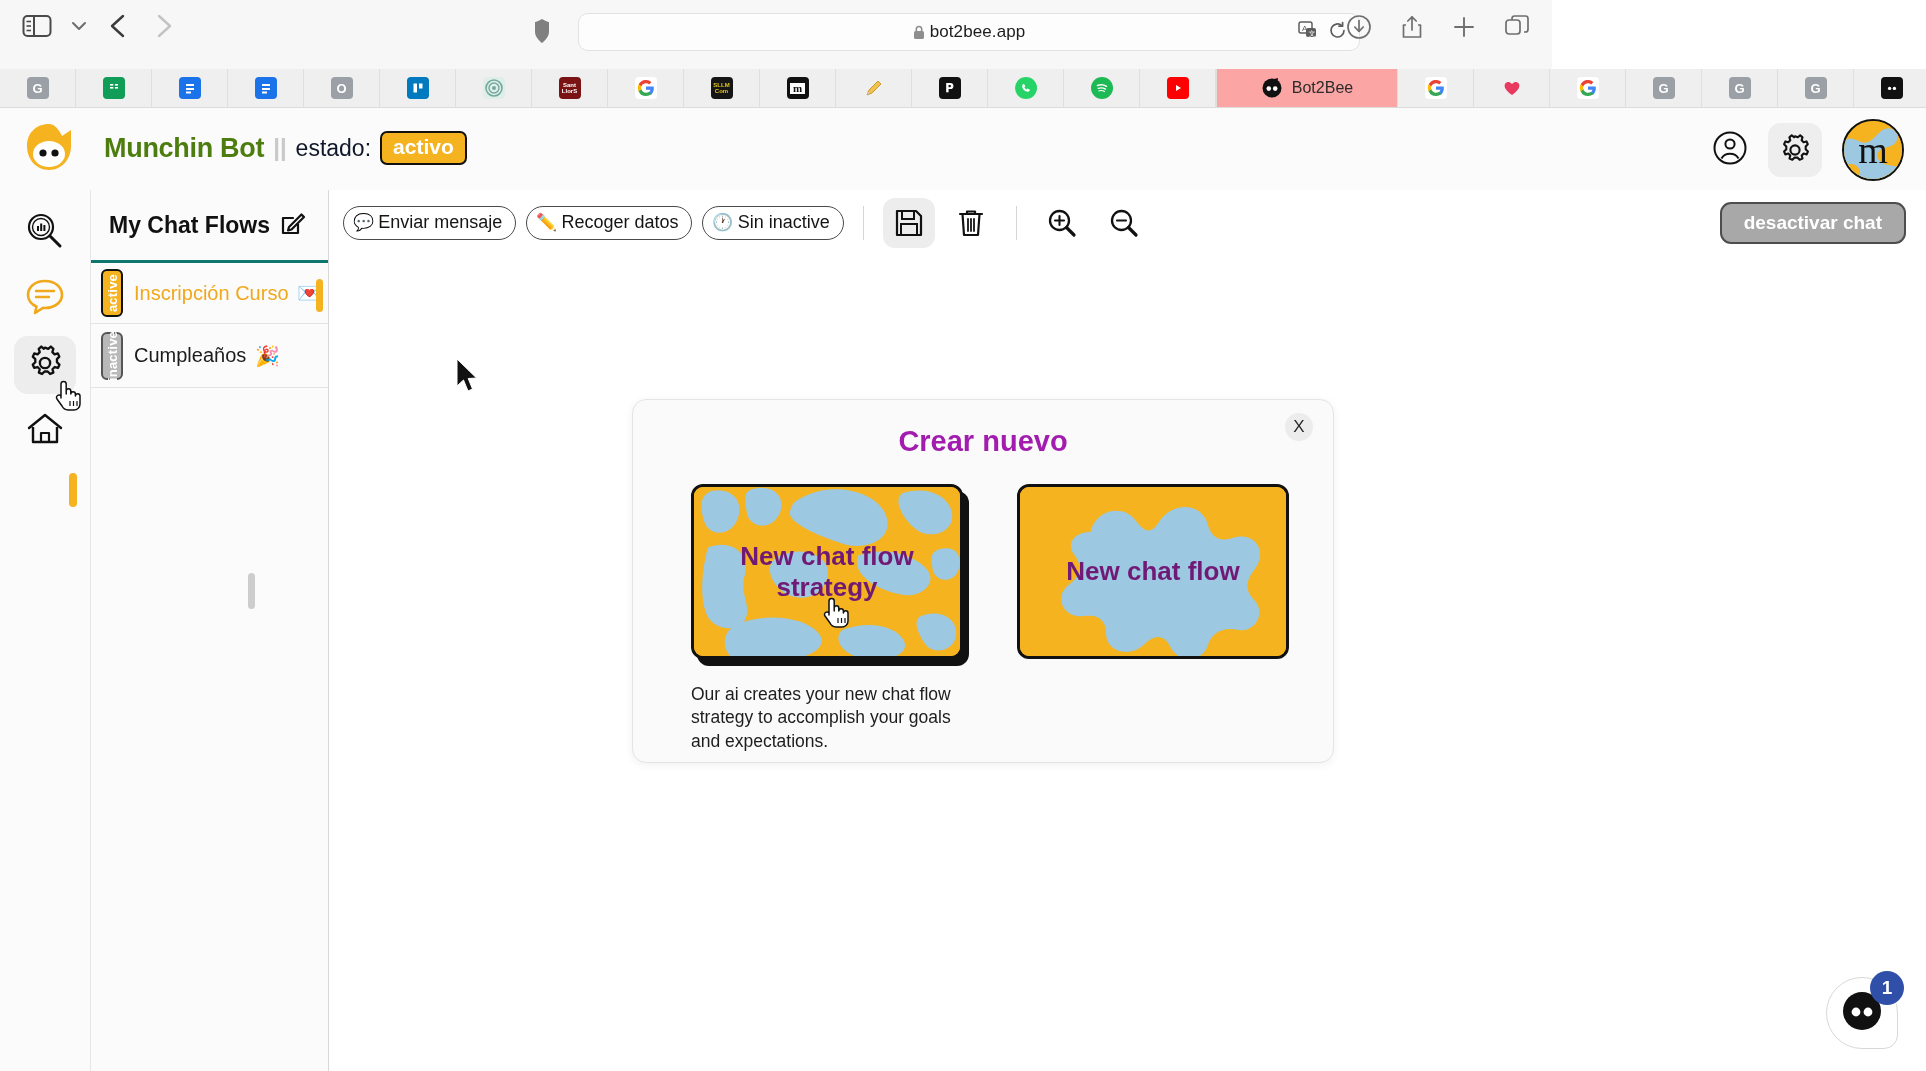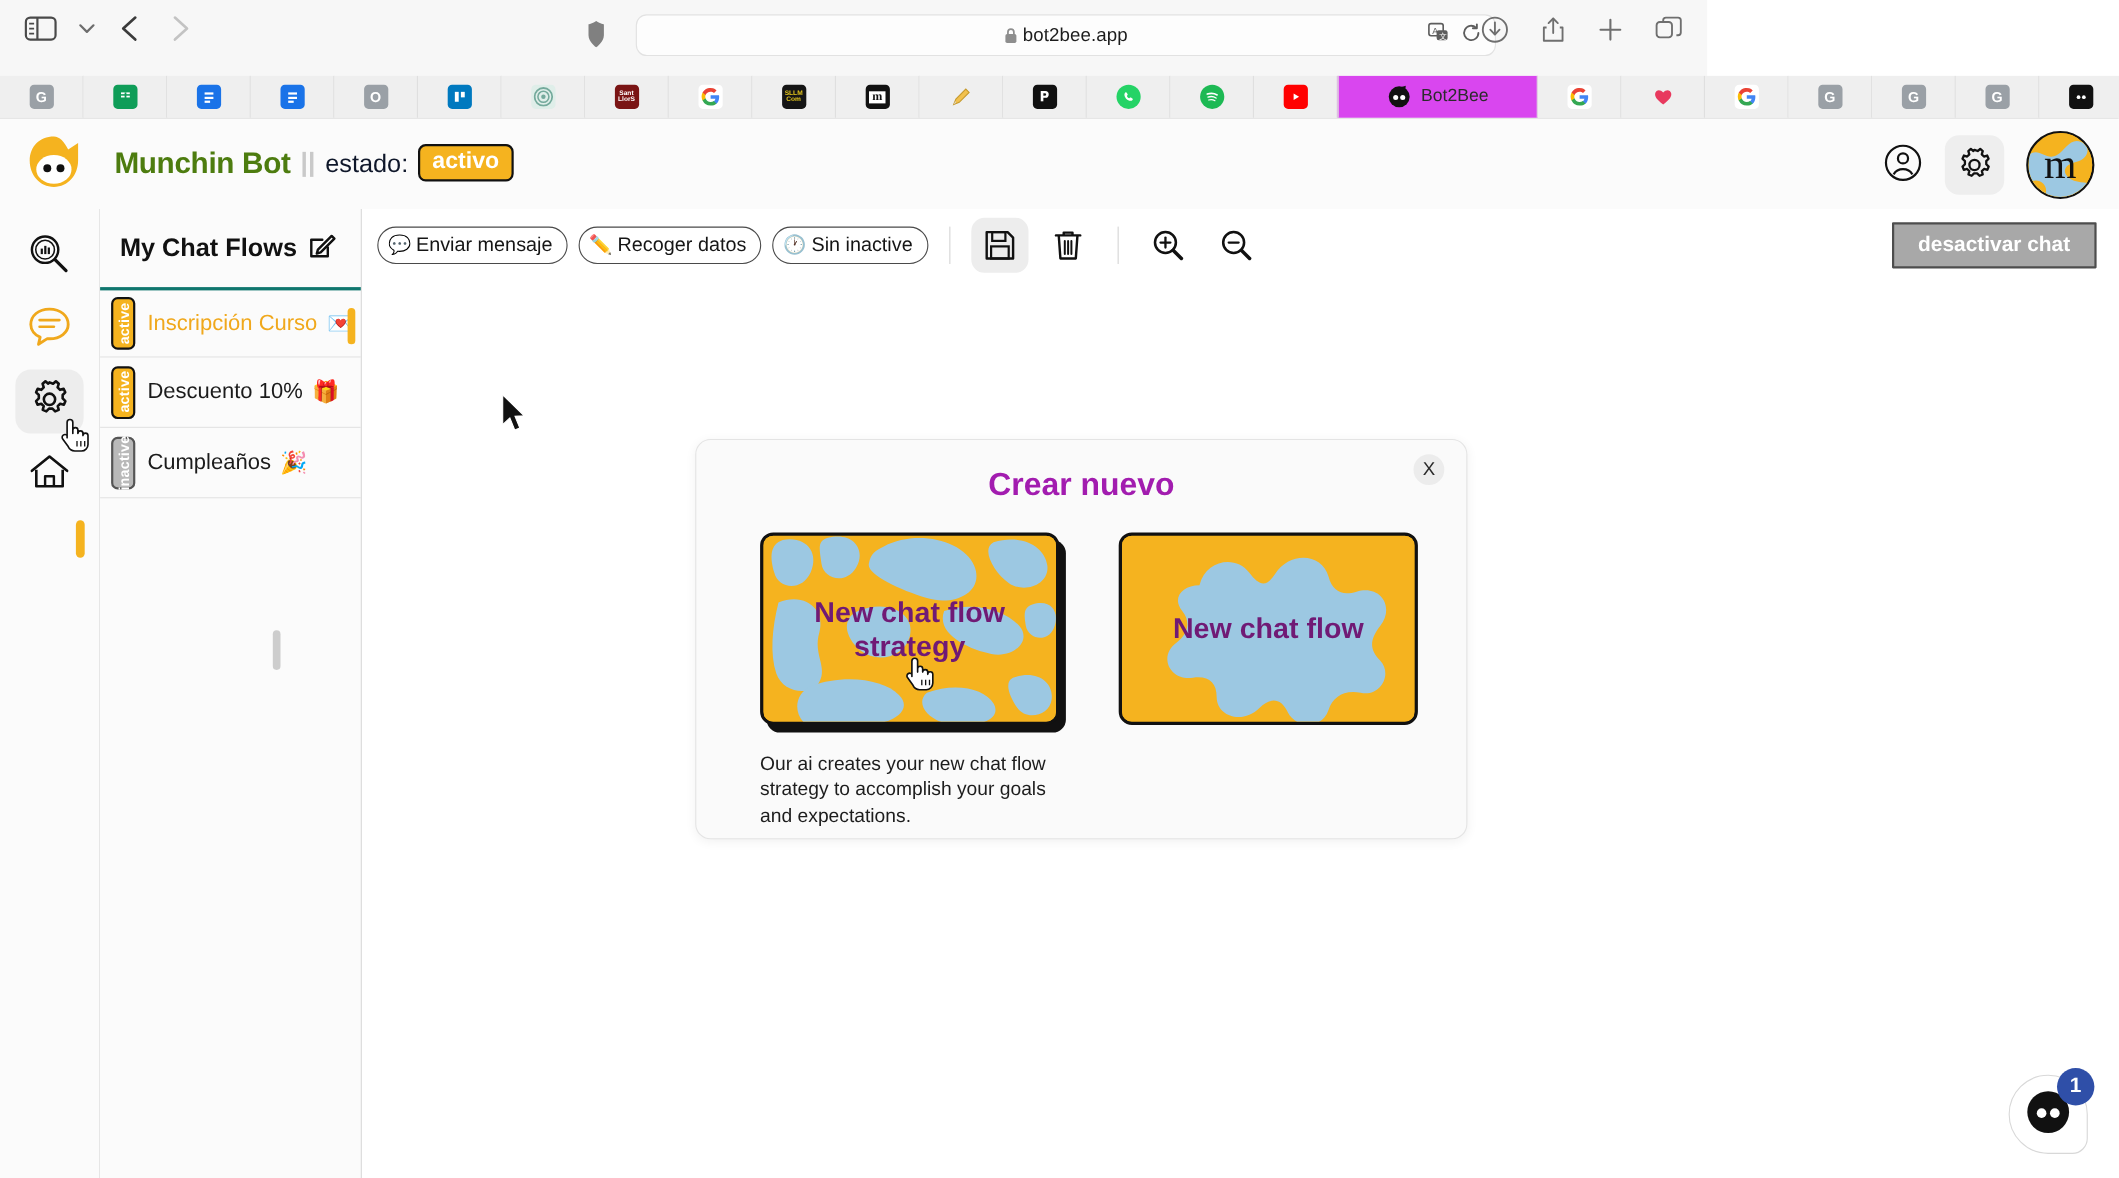--- a/index.html
+++ b/index.html
@@ -55,21 +55,21 @@
   }
   .tab {
     flex: 0 0 auto;
     display: flex; align-items: center; justify-content: center;
     border-right: 1px solid #dfdfdf;
     background: #efefef;
     position: relative;
   }
   .tab.pin { width: 76px; }
   .tab.active-tab {
-    background: #d946ef; width: 182px; gap: 9px;
+    background: #fca5a5; width: 182px; gap: 9px;
     border-left: 1px solid #dfdfdf;
   }
   .tab-label { font-size: 16px; color: #2b2b2b; }
   .fav {
     width: 22px; height: 22px; border-radius: 4px;
     display: flex; align-items: center; justify-content: center;
     font-size: 13px; font-weight: bold; color: #fff;
     overflow: hidden; line-height: 1;
   }
 
@@ -185,21 +185,21 @@
   }
   .emoji { font-size: 17px; line-height: 1; }
   .tb-sep { width: 1px; height: 34px; background: #d5d5d5; margin: 0 9px; }
   .tb-icon-btn {
     width: 52px; height: 50px; border-radius: 12px;
     display: flex; align-items: center; justify-content: center;
   }
   .tb-icon-btn.pressed { background: #ededed; }
   #deactivate-btn {
     position: absolute; right: 20px; top: 12px;
-    height: 42px; padding: 0 22px; border-radius: 1px;
+    height: 42px; padding: 0 22px; border-radius: 11px;
     background: #a8a8a8; border: 2px solid #4d4d4d;
     display: flex; align-items: center; justify-content: center;
     font-size: 19px; font-weight: bold; color: #ffffff;
   }
 
   
   #modal {
     position: absolute; left: 632px; top: 399px;
     width: 702px; height: 364px;
     background: #fafafa; border: 1px solid #e4e4e4; border-radius: 14px;
@@ -628,27 +628,20 @@
     </span>
   </div>
   <div id="flows-list" style="margin-top:20px;">
       <div class="flow-row selected">
         <span class="state-chip on">
           <span>active</span>
         </span>
         <span class="flow-name">Inscripción Curso </span>
         <span class="flow-emoji" style="font-size:20px;margin-left:-2px;">💌</span>
         <span class="flow-sel-bar"></span>
-      </div>
-      <div class="flow-row">
-        <span class="state-chip on">
-          <span>active</span>
-        </span>
-        <span class="flow-name">Descuento 10%</span>
-        <span class="flow-emoji" style="font-size:20px;margin-left:-2px;">🎁</span>
       </div>
       <div class="flow-row">
         <span class="state-chip off">
           <span>inactive</span>
         </span>
         <span class="flow-name">Cumpleaños</span>
         <span class="flow-emoji" style="font-size:20px;margin-left:-2px;">🎉</span>
       </div>
     </div>
 </div>

